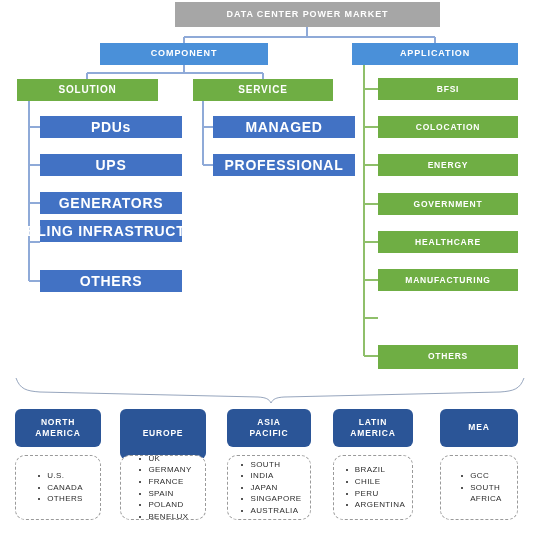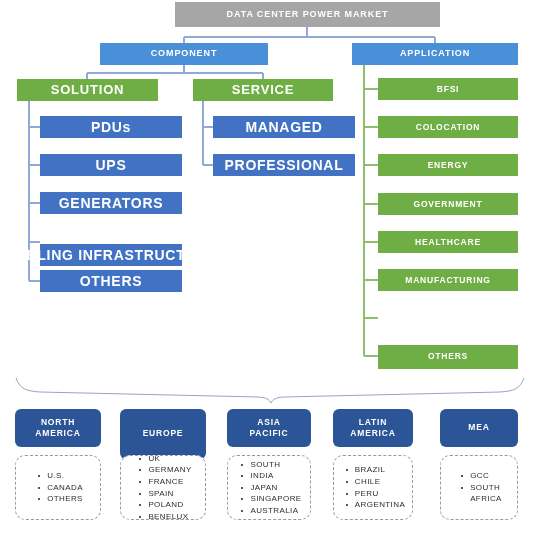--- a/index.html
+++ b/index.html
@@ -44,21 +44,21 @@
     font-size: 9px;
     letter-spacing: 0.9px;
   }
   .node-l1 {
     background: #4a90d9;
     font-size: 9px;
     letter-spacing: 0.9px;
   }
   .node-l2 {
     background: #6fae44;
-    font-size: 13px;
+    font-size: 10px;
     letter-spacing: 0.8px;
   }
   .node-leaf-blue {
     background: #4272c4;
     font-size: 14px;
     letter-spacing: 0.7px;
   }
   .node-leaf-green {
     background: #6fae44;
     font-size: 8.5px;
@@ -197,21 +197,21 @@
 
   <div class="node node-leaf-blue" style="left:40px; top:116px; width:142px; height:22px;">
     <span>PDUs</span>
   </div>
   <div class="node node-leaf-blue" style="left:40px; top:154px; width:142px; height:22px;">
     <span>UPS</span>
   </div>
   <div class="node node-leaf-blue" style="left:40px; top:192px; width:142px; height:22px;">
     <span>GENERATORS</span>
   </div>
-  <div class="node node-leaf-blue" style="left:40px; top:244px; width:142px; height:22px;">
+  <div class="node node-leaf-blue" style="left:40px; top:220px; width:142px; height:22px;">
     <span>CABLING INFRASTRUCTURE</span>
   </div>
   <div class="node node-leaf-blue" style="left:40px; top:270px; width:142px; height:22px;">
     <span>OTHERS</span>
   </div>
 
   <div class="node node-leaf-blue" style="left:213px; top:116px; width:142px; height:22px;">
     <span>MANAGED</span>
   </div>
   <div class="node node-leaf-blue" style="left:213px; top:154px; width:142px; height:22px;">

